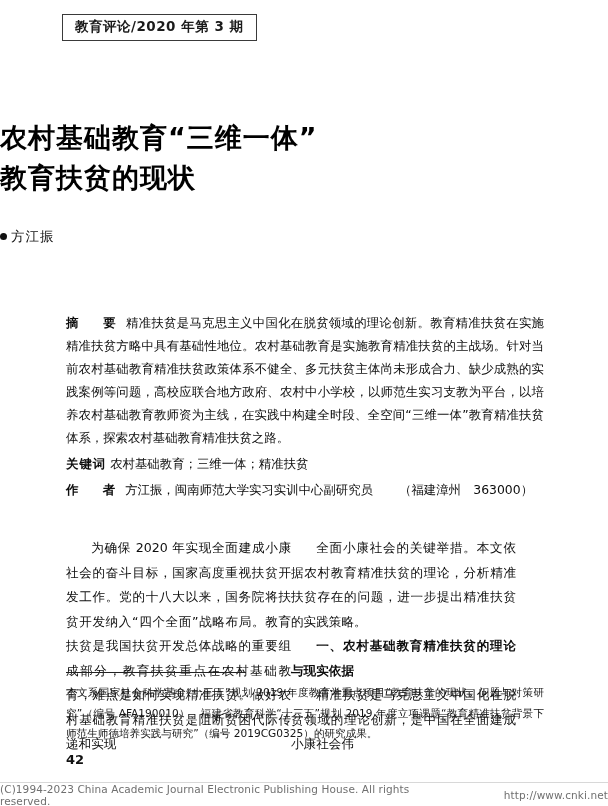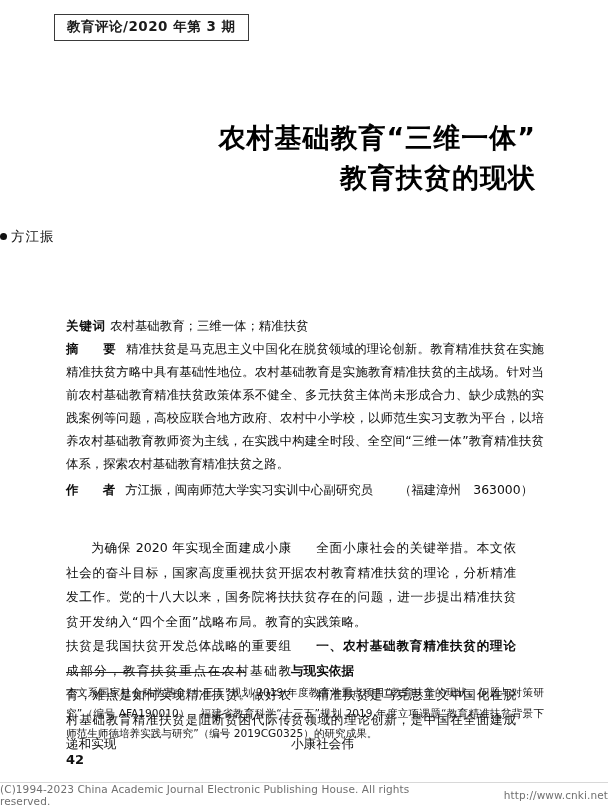--- a/index.html
+++ b/index.html
@@ -19,38 +19,38 @@
     position: relative;
     width: 608px;
     height: 806px;
     box-sizing: border-box;
   }
 
   
   .runhead {
     position: absolute;
     top: 14px;
-    left: 54px;
+    left: 62px;
     border: 1px solid #3a3a3a;
     padding: 5px 12px 6px 12px;
     font-size: 13.5px;
     letter-spacing: 0.5px;
     font-family: "DejaVu Sans", "Liberation Sans", sans-serif;
     font-weight: bold;
     color: #1b1b1b;
     line-height: 1;
   }
 
   
   .title-block {
     position: absolute;
     top: 118px;
     left: 0;
     width: 536px;
-    text-align: right;
+    text-align: left;
   }
   .title-line {
     font-size: 27px;
     font-weight: bold;
     letter-spacing: 1px;
     line-height: 1.48;
     font-family: "DejaVu Sans", "Liberation Sans", sans-serif;
     color: #000;
   }
 
@@ -201,25 +201,25 @@
   <div class="title-block">
     <div class="title-line">农村基础教育“三维一体”</div>
     <div class="title-line">教育扶贫的现状</div>
   </div>
 
   <div class="author-line">
     <span class="author-dot"></span><span>方江振</span>
   </div>
 
   <div class="abstract-block">
+    <p class="abstract-para">
+      <span class="abs-label">摘　要</span><span>精准扶贫是马克思主义中国化在脱贫领域的理论创新。教育精准扶贫在实施精准扶贫方略中具有基础性地位。农村基础教育是实施教育精准扶贫的主战场。针对当前农村基础教育精准扶贫政策体系不健全、多元扶贫主体尚未形成合力、缺少成熟的实践案例等问题，高校应联合地方政府、农村中小学校，以师范生实习支教为平台，以培养农村基础教育教师资为主线，在实践中构建全时段、全空间“三维一体”教育精准扶贫体系，探索农村基础教育精准扶贫之路。</span>
+    </p>
     <p class="abstract-para kw-row">
       <span class="abs-label-tight">关键词</span><span>农村基础教育；三维一体；精准扶贫</span>
-    </p>
-    <p class="abstract-para">
-      <span class="abs-label">摘　要</span><span>精准扶贫是马克思主义中国化在脱贫领域的理论创新。教育精准扶贫在实施精准扶贫方略中具有基础性地位。农村基础教育是实施教育精准扶贫的主战场。针对当前农村基础教育精准扶贫政策体系不健全、多元扶贫主体尚未形成合力、缺少成熟的实践案例等问题，高校应联合地方政府、农村中小学校，以师范生实习支教为平台，以培养农村基础教育教师资为主线，在实践中构建全时段、全空间“三维一体”教育精准扶贫体系，探索农村基础教育精准扶贫之路。</span>
     </p>
     <p class="abstract-para author-row">
       <span class="abs-label">作　者</span><span>方江振，闽南师范大学实习实训中心副研究员</span><span class="addr-gap"></span><span>（福建漳州　363000）</span>
     </p>
   </div>
 
   <div class="columns">
     <div class="col">
       <p>为确保 2020 年实现全面建成小康社会的奋斗目标，国家高度重视扶贫开发工作。党的十八大以来，国务院将扶贫开发纳入“四个全面”战略布局。教育扶贫是我国扶贫开发总体战略的重要组成部分，教育扶贫重点在农村基础教育，难点是如何实现精准扶贫。做好农村基础教育精准扶贫是阻断贫困代际传递和实现</p>
     </div>

